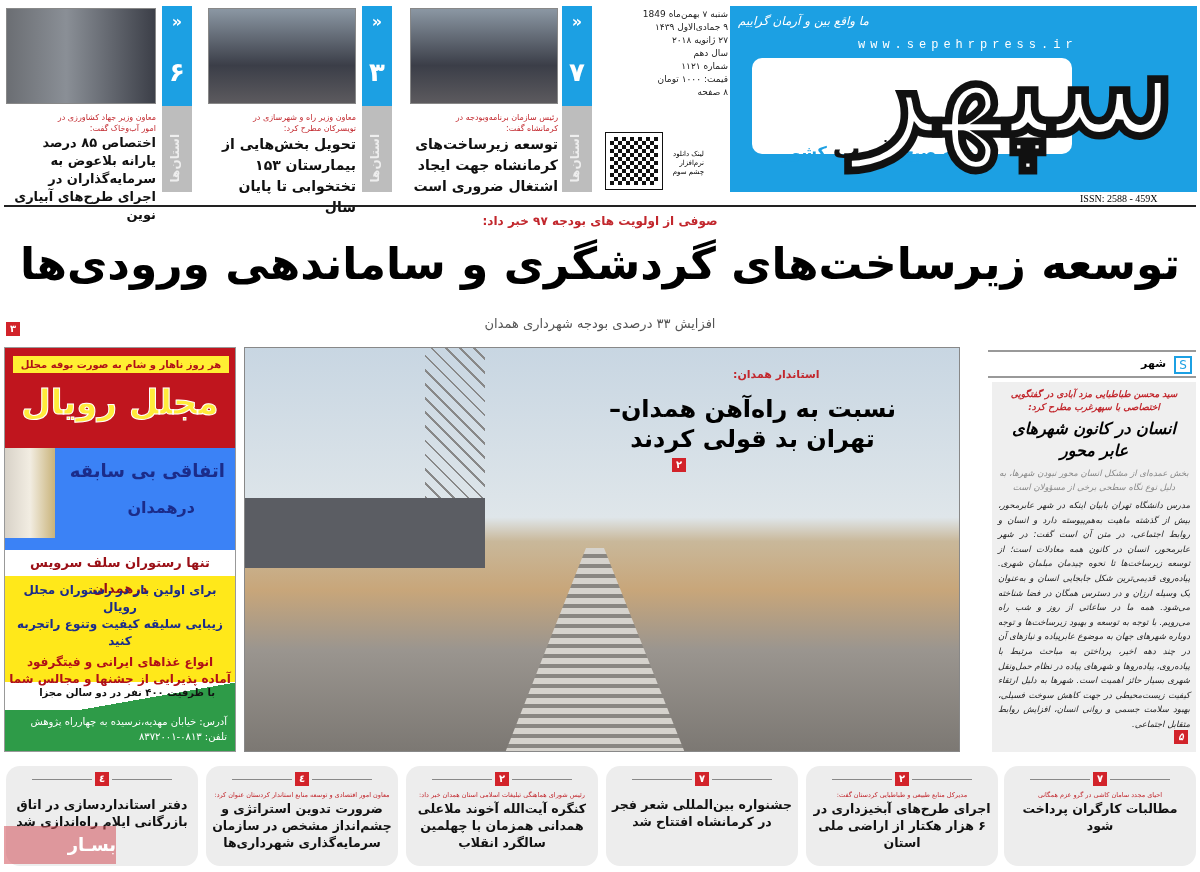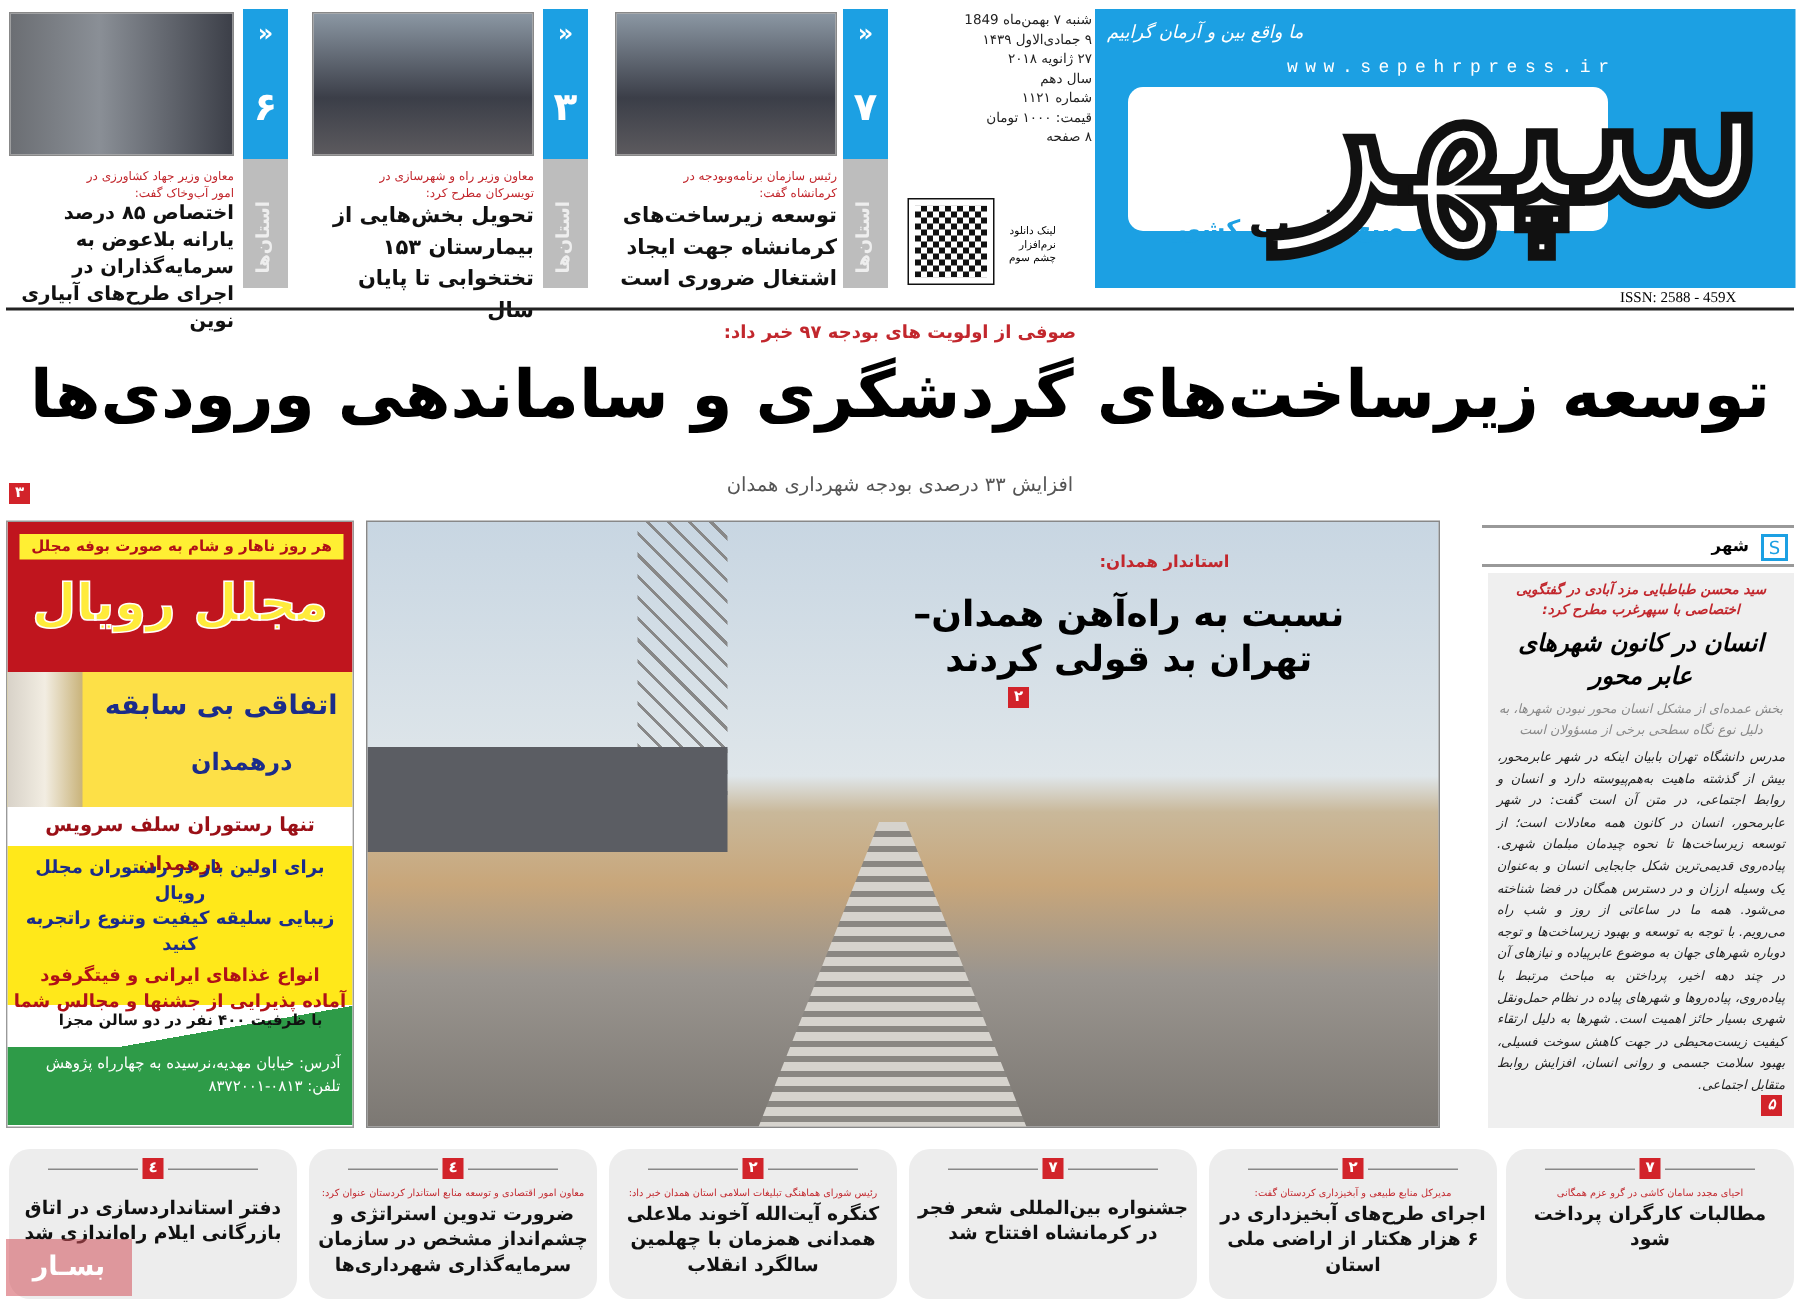--- a/index.html
+++ b/index.html
@@ -35,21 +35,21 @@
   .kicker-main { left: 0; width: 1200px; top: 214px; text-align: center; color: #c2272d; font-size: 12px; font-weight: bold; }
   .headline { left: 0; width: 1200px; top: 238px; text-align: center; font-size: 44px; font-weight: 900; color: #000; letter-spacing: -1px; }
   .subhead { left: 0; width: 1200px; top: 316px; text-align: center; font-size: 13px; color: #555; }
   .pg-badge { background: #d2232a; color: #fff; font-size: 10px; font-weight: bold; width: 14px; height: 14px; text-align: center; line-height: 14px; }
 
   
   .ad { left: 4px; top: 347px; width: 232px; height: 405px; border: 1px solid #999; overflow: hidden; }
   .ad-top { height: 100px; background: #c0151e; position: relative; }
   .ad-strip { position: absolute; top: 8px; left: 8px; right: 6px; background: #ffef33; color: #b01018; font-size: 10px; font-weight: bold; text-align: center; padding: 3px 0; }
   .ad-brand { position: absolute; top: 34px; width: 100%; text-align: center; color: #ffeb3b; font-size: 34px; font-weight: 900; -webkit-text-stroke: 1px #fff; }
-  .ad-mid { height: 90px; background: #fde047; position: relative; }
+  .ad-mid { height: 102px; background: #3b82f6; position: relative; }
   .ad-gold { position: absolute; left: 0; top: 0; width: 50px; height: 90px; background: linear-gradient(90deg,#d8d2c8,#f2ede2,#c9b37a); }
   .ad-line1 { position: absolute; right: 10px; top: 12px; color: #1b2c8a; font-size: 18px; font-weight: 900; }
   .ad-line2 { position: absolute; right: 40px; top: 50px; color: #1b2c8a; font-size: 16px; font-weight: 900; }
   .ad-red { height: 26px; background: #fff; color: #9a0f16; font-size: 13px; font-weight: 900; text-align: center; line-height: 26px; }
   .ad-yellow { background: #ffe81a; padding: 6px 4px; text-align: center; height: 106px; }
   .ad-yellow .b { color: #1b2c8a; font-size: 12px; font-weight: bold; line-height: 17px; }
   .ad-yellow .r { color: #b01018; font-size: 12px; font-weight: bold; line-height: 17px; margin-top: 4px; }
   .ad-white { height: 28px; background: linear-gradient(170deg,#fff 60%,#2e9b48 60%); color: #111; font-size: 10px; font-weight: bold; line-height: 22px; padding-right: 20px; }
   .ad-green { background: #2e9b48; color: #fff; font-size: 10px; line-height: 15px; padding: 4px 8px; height: 52px; }
 
@@ -76,21 +76,21 @@
 
   
   .card { top: 766px; width: 192px; height: 100px; background: #ededed; border-radius: 14px; text-align: center; padding: 6px 6px; }
   .card .line { position: relative; height: 14px; margin: 0 20px 4px; }
   .card .line::before, .card .line::after { content: ""; position: absolute; top: 7px; width: 60px; height: 1px; background: #888; }
   .card .line::before { right: 0; } .card .line::after { left: 0; }
   .card .pg-badge { position: absolute; left: 50%; margin-left: -7px; top: 0; }
   .card .k { color: #c2272d; font-size: 6.5px; line-height: 10px; white-space: nowrap; overflow: hidden; }
   .card .t { font-size: 12.5px; font-weight: bold; line-height: 17px; color: #111; }
 
-  .watermark { left: 4px; top: 826px; width: 84px; height: 38px; background: rgba(210,80,90,0.55); color: #fff; font-size: 18px; font-weight: bold; text-align: center; line-height: 38px; direction: rtl; }
+  .watermark { left: 4px; top: 826px; width: 112px; height: 38px; background: rgba(210,80,90,0.55); color: #fff; font-size: 18px; font-weight: bold; line-height: 38px; direction: rtl; }
 </style>
 </head>
 <body>
 
 <div class="abs mast">
   <div class="mast-slogan">ما واقع بین و آرمان گراییم</div>
   <div class="mast-url">www.sepehrpress.ir</div>
   <div class="mast-inner">
     <div class="mast-sub">
       <span>روزنامه صبح</span>
@@ -213,21 +213,21 @@
   <div class="line">
       <span class="pg-badge">۷</span>
     </div>
   <div class="k">احیای مجدد سامان کاشی در گرو عزم همگانی</div>
   <div class="t">مطالبات کارگران پرداخت شود</div>
 </div>
 <div class="abs card" style="left:806px">
   <div class="line">
       <span class="pg-badge">۲</span>
     </div>
-  <div class="k">مدیرکل منابع طبیعی و آبخیزداری کردستان گفت:</div>
+  <div class="k">مدیرکل منابع طبیعی و طباطبایی کردستان گفت:</div>
   <div class="t">اجرای طرح‌های آبخیزداری در ۶ هزار هکتار از اراضی ملی استان</div>
 </div>
 <div class="abs card" style="left:606px">
   <div class="line">
       <span class="pg-badge">۷</span>
     </div>
   <div class="k"></div>
   <div class="t" style="margin-top:6px">جشنواره بین‌المللی شعر فجر در کرمانشاه افتتاح شد</div>
 </div>
 <div class="abs card" style="left:406px">

